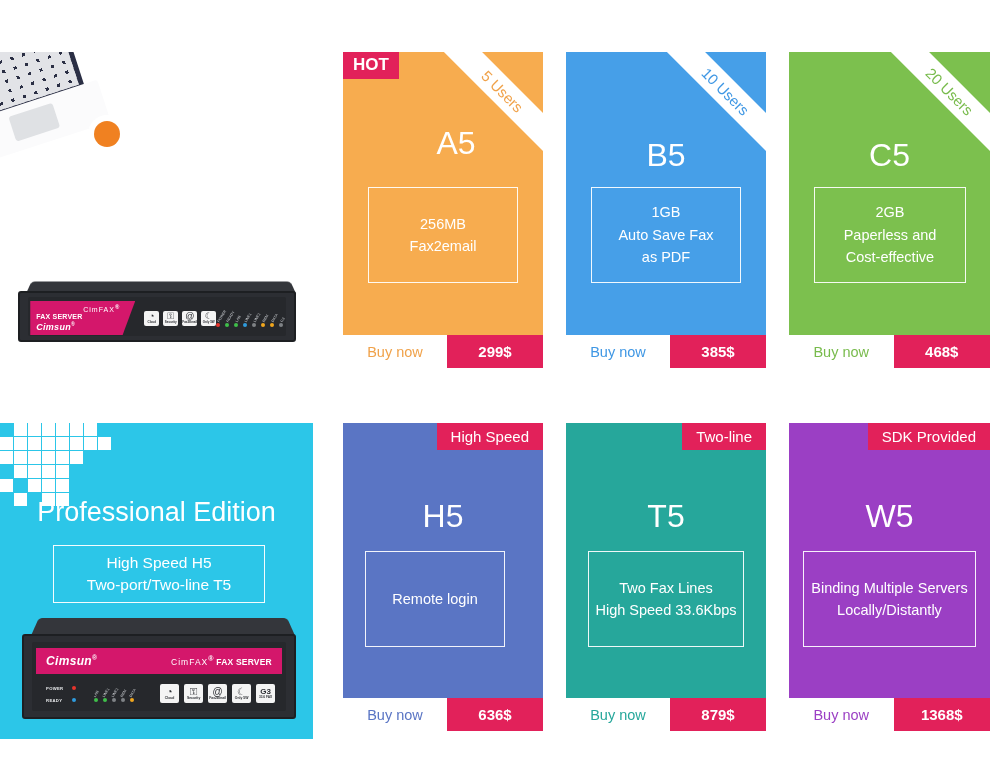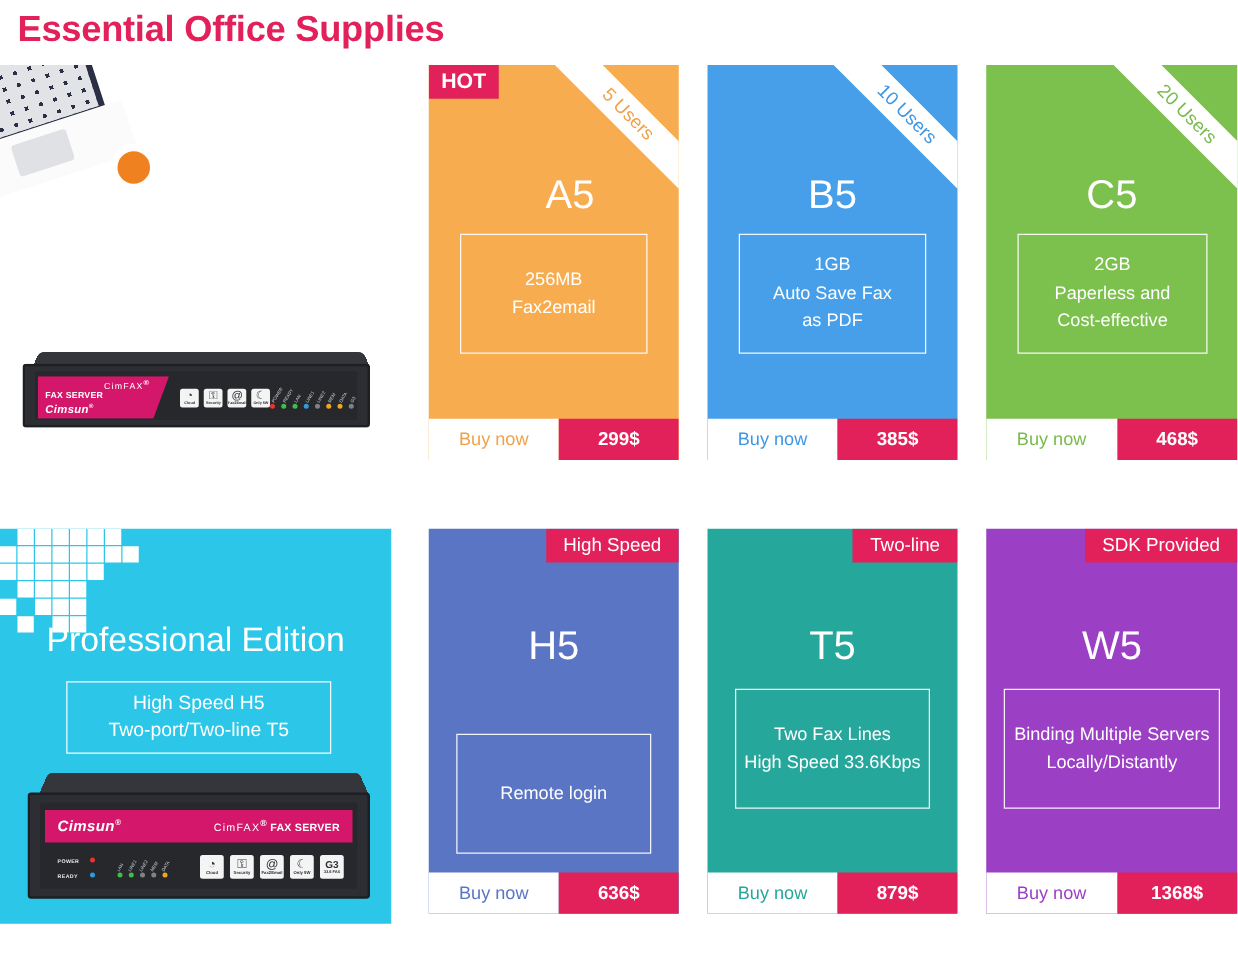--- a/index.html
+++ b/index.html
@@ -229,21 +229,20 @@
     height: 27px;
     display: flex; align-items: center; justify-content: center;
     padding: 0 14px;
   }
 </style>
 </head>
 <body>
 
 <div class="page">
 
-  <h1 class="page-title">Essential Office Supplies</h1>
 
   <div class="card feature-card" id="card-standard" style="left:0px; top:52px; width:313px; height:316px;">
 
     <div class="laptop">
       <div class="screen"></div>
       <div class="keys"></div>
       <div class="base"></div>
       <div class="pad"></div>
     </div>
 
@@ -313,21 +312,21 @@
         </div>
       </div>
     </div>
   </div>
 
   <div class="card product-card" id="card-a5" style="left:343px; top:52px; width:200px; height:316px; background:#f7ac4f;">
     <div class="ribbon">
       <span style="color:#f0a24a;">5 Users</span>
     </div>
     <div class="badge-hot">HOT</div>
-    <div class="product-code" style="top:85px;margin-left:26px;">A5</div>
+    <div class="product-code" style="top:73px;margin-left:26px;">A5</div>
     <div class="product-box" style="left:25px; top:135px; width:150px; height:96px;">
       <span class="ln">256MB</span>
       <span class="ln">Fax2email</span>
     </div>
     <div class="footer">
       <div class="buy" style="color:#f0a24a;">Buy now</div>
       <div class="price">299$</div>
     </div>
   </div>
 
@@ -460,21 +459,21 @@
               </div>
           </div>
         </div>
       </div>
     </div>
   </div>
 
   <div class="card product-card" id="card-h5" style="left:343px; top:423px; width:200px; height:308px; background:#5a75c4;">
     <div class="badge-top">High Speed</div>
     <div class="product-code" style="top:75px;">H5</div>
-    <div class="product-box" style="left:22px; top:128px; width:156px; height:96px;margin-top:36px;">
+    <div class="product-box" style="left:22px; top:128px; width:140px; height:96px;">
       <span class="ln">Remote login</span>
     </div>
     <div class="footer">
       <div class="buy" style="color:#5a75c4;">Buy now</div>
       <div class="price">636$</div>
     </div>
   </div>
 
   <div class="card product-card" id="card-t5" style="left:566px; top:423px; width:200px; height:308px; background:#26a79b;">
     <div class="badge-top">Two-line</div>

